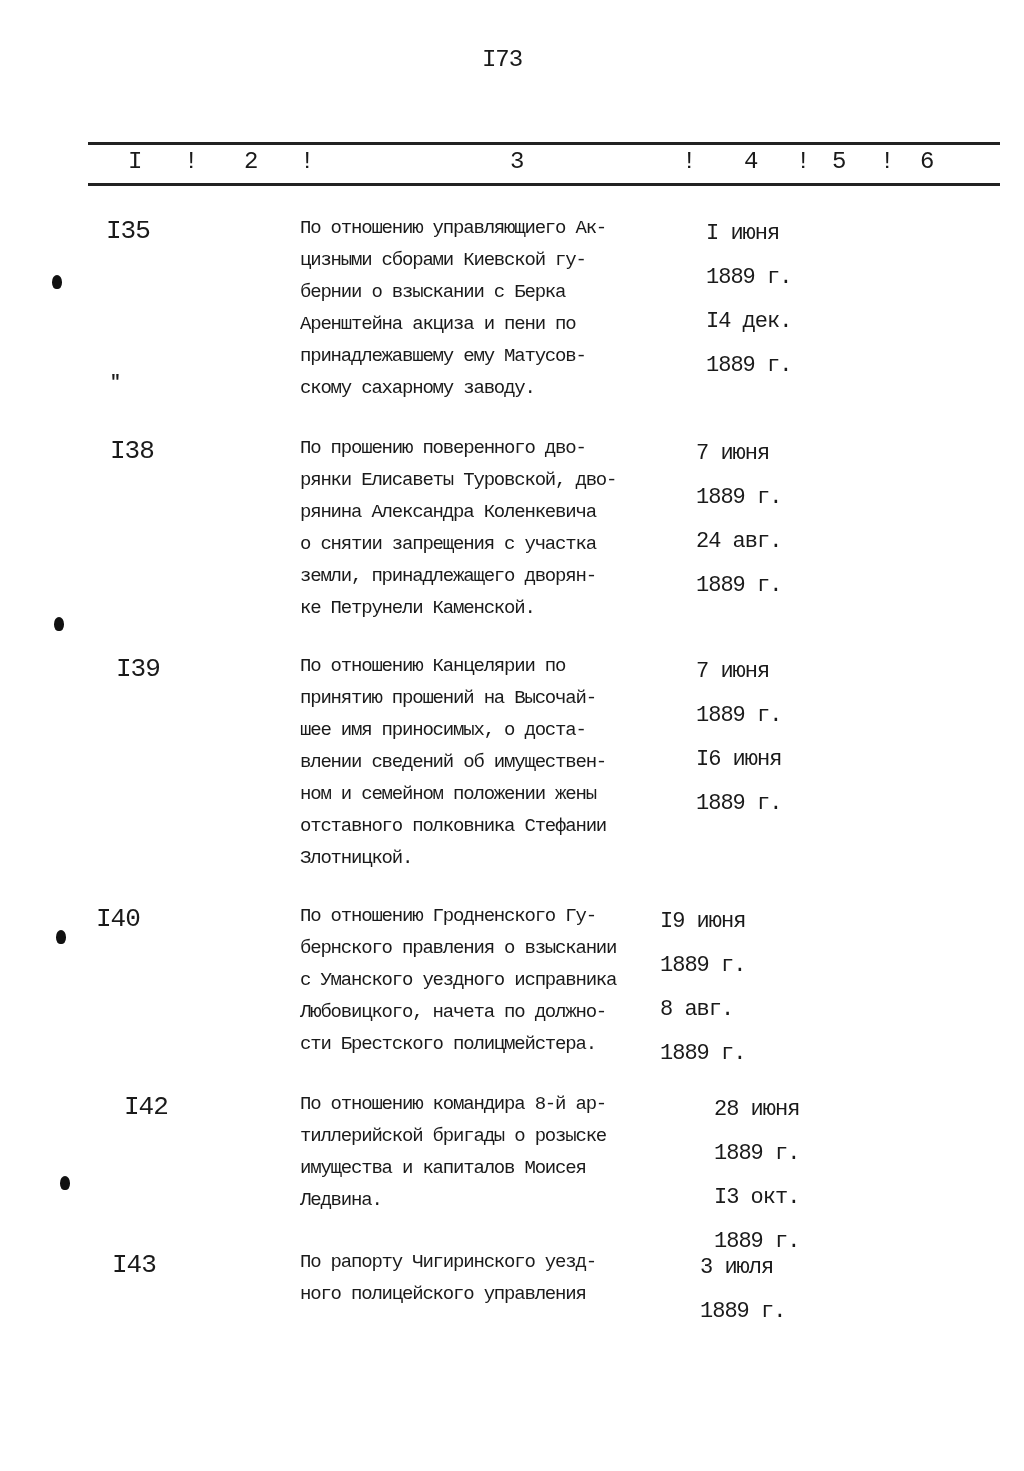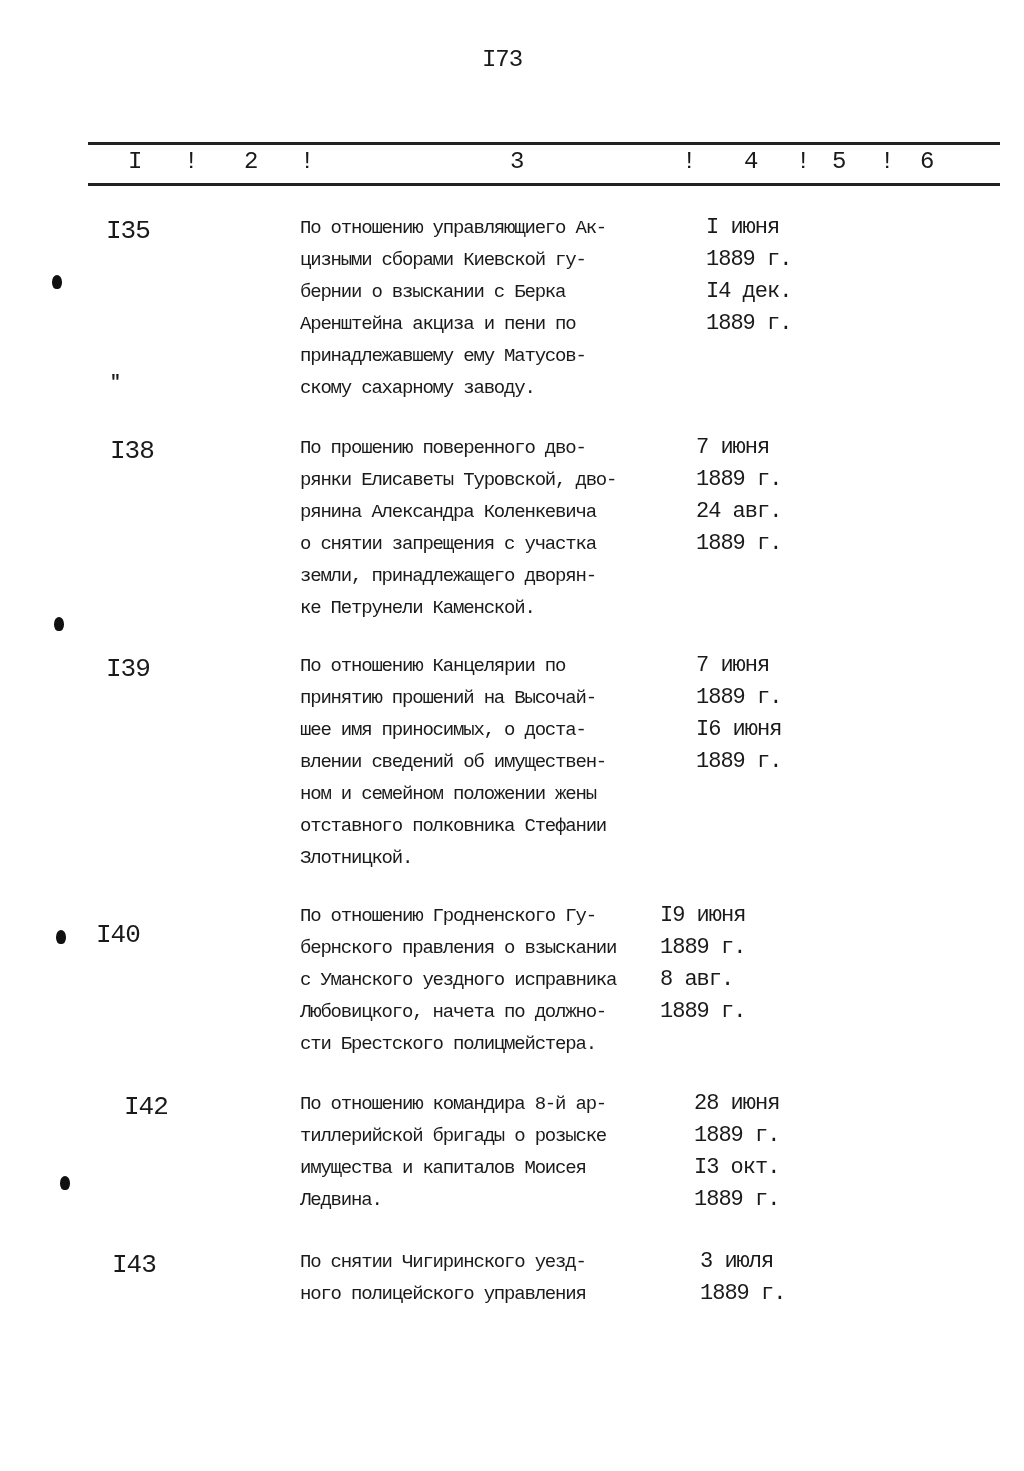--- a/index.html
+++ b/index.html
@@ -26,21 +26,21 @@
   }
   .entry { position: absolute; left: 0; width: 1024px; }
   .entry-num {
     position: absolute; font-size: 26px; letter-spacing: -1px;
   }
   .entry-text {
     position: absolute; left: 300px; font-size: 19px; line-height: 32px;
     white-space: pre; letter-spacing: -1.2px;
   }
   .entry-dates {
-    position: absolute; font-size: 22px; line-height: 32px;
+    position: absolute; font-size: 22px; line-height: 44px;
     white-space: pre; letter-spacing: -1px;
   }
   .mark {
     position: absolute; width: 10px; height: 14px;
     background: #111; border-radius: 50% 50% 45% 45%;
   }
   .ditto { position: absolute; font-size: 18px; font-weight: bold; }
 </style>
 </head>
 <body>
@@ -88,60 +88,60 @@
 земли, принадлежащего дворян-
 ке Петрунели Каменской.</div>
   <div class="entry-dates" style="left:696px">7 июня
 1889 г.
 24 авг.
 1889 г.</div>
 </div>
 <div class="mark" style="left:54px;top:617px"></div>
 
 <div class="entry" style="top:650px">
-  <span class="entry-num" style="left:106px;top:4px">I39</span>
+  <span class="entry-num" style="left:116px;top:4px">I39</span>
   <div class="entry-text">По отношению Канцелярии по
 принятию прошений на Высочай-
 шее имя приносимых, о доста-
 влении сведений об имуществен-
 ном и семейном положении жены
 отставного полковника Стефании
 Злотницкой.</div>
   <div class="entry-dates" style="left:696px">7 июня
 1889 г.
 I6 июня
 1889 г.</div>
 </div>
 
 <div class="entry" style="top:900px">
-  <span class="entry-num" style="left:96px;top:20px">I40</span>
+  <span class="entry-num" style="left:96px;top:4px">I40</span>
   <div class="entry-text">По отношению Гродненского Гу-
 бернского правления о взыскании
 с Уманского уездного исправника
 Любовицкого, начета по должно-
 сти Брестского полицмейстера.</div>
   <div class="entry-dates" style="left:660px">I9 июня
 1889 г.
 8 авг.
 1889 г.</div>
 </div>
 <div class="mark" style="left:56px;top:930px"></div>
 
 <div class="entry" style="top:1088px">
   <span class="entry-num" style="left:124px;top:4px">I42</span>
   <div class="entry-text">По отношению командира 8-й ар-
 тиллерийской бригады о розыске
 имущества и капиталов Моисея
 Ледвина.</div>
-  <div class="entry-dates" style="left:694px">28 июня
+  <div class="entry-dates" style="left:714px">28 июня
 1889 г.
 I3 окт.
 1889 г.</div>
 </div>
 <div class="mark" style="left:60px;top:1176px"></div>
 
 <div class="entry" style="top:1246px">
   <span class="entry-num" style="left:112px;top:4px">I43</span>
-  <div class="entry-text">По снятии Чигиринского уезд-
+  <div class="entry-text">По рапорту Чигиринского уезд-
 ного полицейского управления</div>
   <div class="entry-dates" style="left:700px">3 июля
 1889 г.</div>
 </div>
 
 </body></html>

